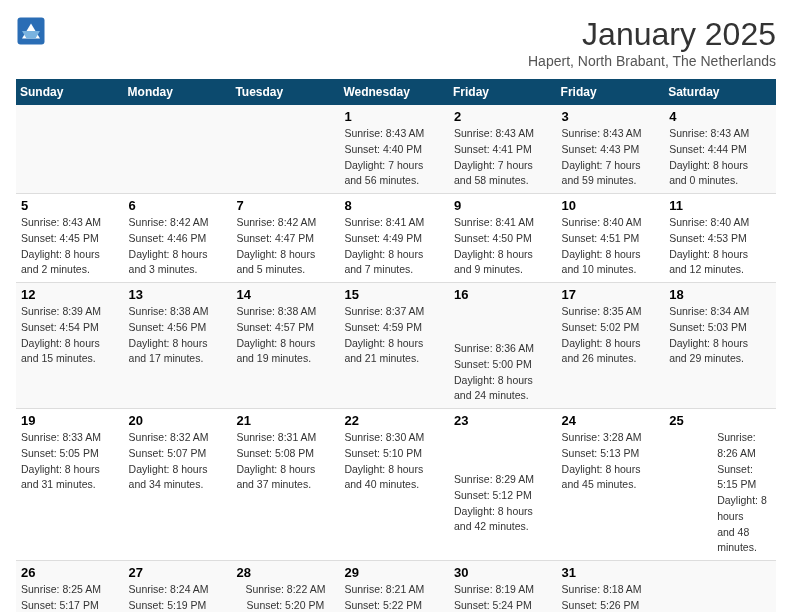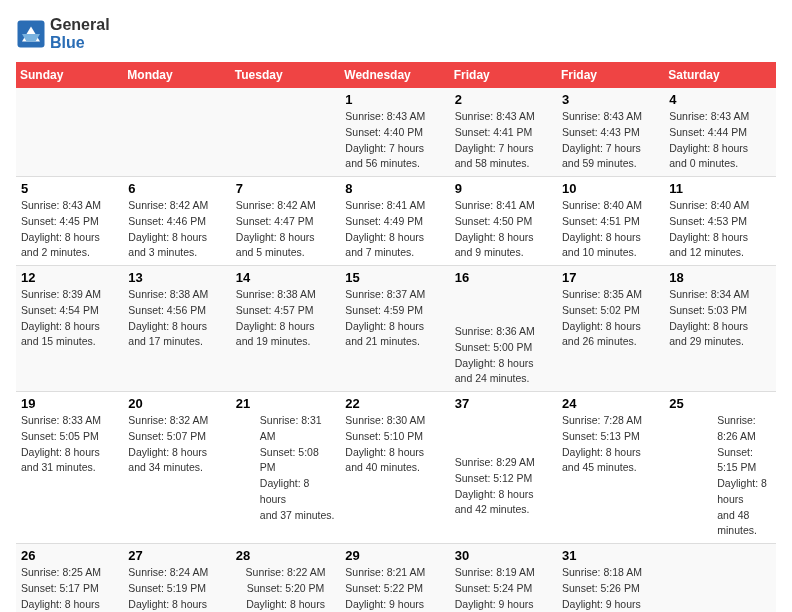--- a/index.html
+++ b/index.html
@@ -36,21 +36,21 @@
     .location-title {
       font-size: 14px;
       color: #555;
     }
     table {
       width: 100%;
       border-collapse: collapse;
       font-size: 11px;
     }
     thead tr {
-      background-color: #ef4444;
+      background-color: #0c4a6e;
       color: #fff;
     }
     thead th {
       padding: 6px 4px;
       text-align: left;
       font-weight: bold;
       font-size: 12px;
     }
     tbody tr {
       border-bottom: 1px solid #ddd;
@@ -81,26 +81,24 @@
 </head>
 <body>
 
 <div class="header-area">
   <div class="logo">
     <svg class="logo-icon" viewBox="0 0 40 40" xmlns="http://www.w3.org/2000/svg">
       <rect x="2" y="2" width="36" height="36" rx="4" fill="#2a6db5"></rect>
       <polygon points="8,30 20,10 32,30" fill="white"></polygon>
       <polygon points="14,30 26,30 32,20 8,20" fill="#7ab3e0"></polygon>
     </svg>
-    <div>
-      <div style="font-size:16px;font-weight:bold;color:#333;">
-        <span>General</span><br>
-        <span style="color:#2a6db5;">Blue</span>
-      </div>
-    </div>
+  </div>
+  <div class="title-area">
+    <div class="month-title">January 2025</div>
+    <div class="location-title">Hapert, North Brabant, The Netherlands</div>
   </div>
 </div>
 
 <table>
   <thead>
     <tr>
     <th>Sunday</th>
         <th>Monday</th>
         <th>Tuesday</th>
         <th>Wednesday</th>
@@ -255,42 +253,42 @@
         </td>
         <td>
           <span class="day-number">20</span>
           <div class="day-info" style="white-space: pre-line;">Sunrise: 8:32 AM
 Sunset: 5:07 PM
 Daylight: 8 hours
 and 34 minutes.</div>
         </td>
         <td>
           <span class="day-number">21</span>
-          <div class="day-info" style="white-space: pre-line; margin-left: 24px;">Sunrise: 8:31 AM
+          <div class="day-info" style="white-space: pre-line;">Sunrise: 8:31 AM
 Sunset: 5:08 PM
 Daylight: 8 hours
 and 37 minutes.</div>
         </td>
         <td>
           <span class="day-number">22</span>
           <div class="day-info" style="white-space: pre-line;">Sunrise: 8:30 AM
 Sunset: 5:10 PM
 Daylight: 8 hours
 and 40 minutes.</div>
         </td>
         <td>
-          <span class="day-number">37</span>
+          <span class="day-number">23</span>
           <div class="day-info" style="white-space: pre-line; margin-top: 44px;">Sunrise: 8:29 AM
 Sunset: 5:12 PM
 Daylight: 8 hours
 and 42 minutes.</div>
         </td>
         <td>
           <span class="day-number">24</span>
-          <div class="day-info" style="white-space: pre-line;">Sunrise: 7:28 AM
+          <div class="day-info" style="white-space: pre-line;">Sunrise: 3:28 AM
 Sunset: 5:13 PM
 Daylight: 8 hours
 and 45 minutes.</div>
         </td>
         <td>
           <span class="day-number">25</span>
           <div class="day-info" style="white-space: pre-line; margin-left: 48px;">Sunrise: 8:26 AM
 Sunset: 5:15 PM
 Daylight: 8 hours
 and 48 minutes.</div>

